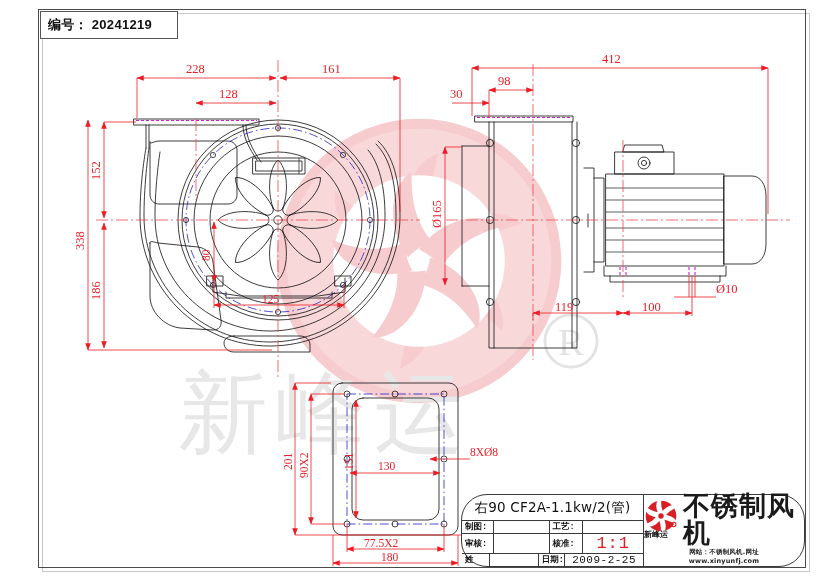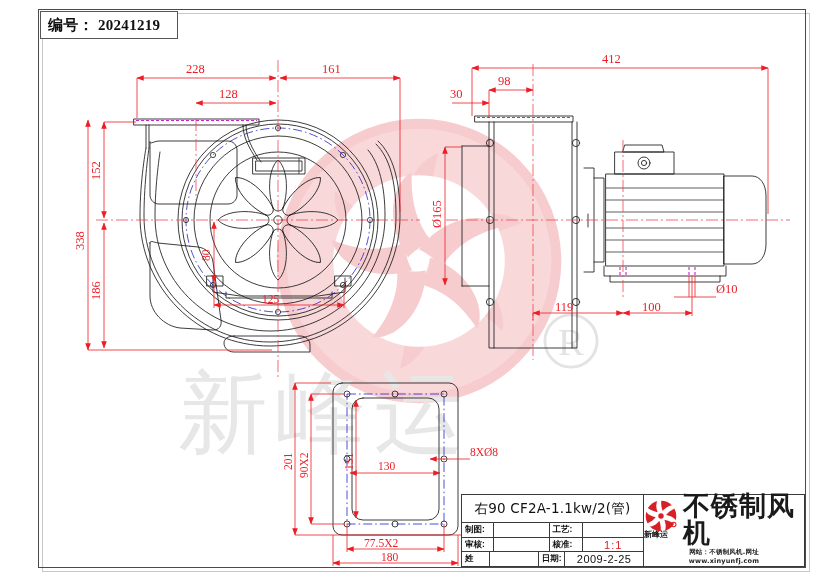--- a/index.html
+++ b/index.html
@@ -10,58 +10,58 @@
   
   .frame-outer{position:absolute;left:38px;top:9px;width:768px;height:559px;
        border:1.5px solid #4a4a4a;background:transparent;box-sizing:border-box;}
   .frame-shadow{position:absolute;left:42px;top:13px;width:768px;height:559px;
        border:1px solid #c9c9c9;box-sizing:border-box;}
 
   
   .code-box{position:absolute;left:40px;top:11px;width:138px;height:28px;
        border:1.4px solid #555;box-sizing:border-box;background:#fff;
        display:flex;align-items:center;padding-left:7px;z-index:6;}
-  .code-box span{font-size:15px;color:#111;letter-spacing:.3px;
-       font-family:Liberation Serif, serif;font-weight:600;}
+  .code-box span{font-size:13px;color:#111;letter-spacing:.3px;
+       font-family:Liberation Sans, sans-serif;font-weight:600;}
 
   
   .wm{position:absolute;pointer-events:none;}
   #wm-fan{left:276px;top:118px;width:286px;height:286px;opacity:1;z-index:1;}
   #wm-reg{left:542px;top:312px;width:58px;height:58px;z-index:1;}
   #wm-text{left:178px;top:368px;width:420px;height:92px;z-index:1;}
 
   
   #cad{position:absolute;left:0;top:0;width:824px;height:582px;z-index:3;}
 
   
-  .tb{position:absolute;z-index:7;box-sizing:border-box;}
+  .tb{position:absolute;z-index:7;box-sizing:border-box;border-radius:26px;}
   #titleblock{left:461px;top:494px;width:344px;height:73px;
       border:1.4px solid #3a3a3a;background:#fff;display:flex;}
   .tb-left{width:182px;height:100%;display:flex;flex-direction:column;
       border-right:1.4px solid #3a3a3a;box-sizing:border-box;}
   .tb-model{height:28px;display:flex;align-items:center;justify-content:center;
       border-bottom:1.2px solid #3a3a3a;box-sizing:border-box;
       font-size:13.5px;letter-spacing:.2px;color:#111;white-space:nowrap;
       font-family:"DejaVu Sans","Liberation Sans",sans-serif;}
   .tb-grid{flex:1;display:flex;flex-direction:column;}
   .tb-row{flex:1;display:flex;border-bottom:1px solid #3a3a3a;box-sizing:border-box;}
   .tb-row:last-child{border-bottom:none;}
   .tb-c{box-sizing:border-box;border-right:1px solid #3a3a3a;
       display:flex;align-items:center;padding-left:3px;
       font-size:8.5px;font-weight:700;color:#111;
-      font-family:Liberation Sans, sans-serif;}
+      font-family:Liberation Mono, monospace;}
   .tb-c.val{justify-content:center;padding-left:0;font-weight:400;}
   .tb-c.last{border-right:none;}
   .lab1{width:32px;}
   .v1{width:56px;}
   .lab2{width:34px;}
   .v2{width:60px;}
   .dlab{width:30px;}
   .dval{width:90px;font-size:11px;letter-spacing:.5px;}
-  .scale-red{color:#e02020;font-size:11px;letter-spacing:1px;}
+  .scale-red{color:#e02020;font-size:17px;letter-spacing:1px;}
   .tb-right{flex:1;position:relative;display:flex;flex-direction:column;
       align-items:center;justify-content:center;}
   .brandrow{display:flex;align-items:center;gap:5px;margin-top:-4px;}
   .brand-zh{font-size:27px;color:#1a1a1a;letter-spacing:1px;line-height:1;
       font-family:"DejaVu Sans","Liberation Sans",sans-serif;font-weight:600;}
   .logo-wrap{position:relative;width:34px;height:40px;}
   .sub-zh{position:absolute;left:0;bottom:-1px;font-size:8px;font-weight:700;
       color:#111;white-space:nowrap;
       font-family:"DejaVu Sans","Liberation Sans",sans-serif;}
   .web1,.web2{font-size:6.5px;color:#222;font-weight:700;letter-spacing:.2px;

